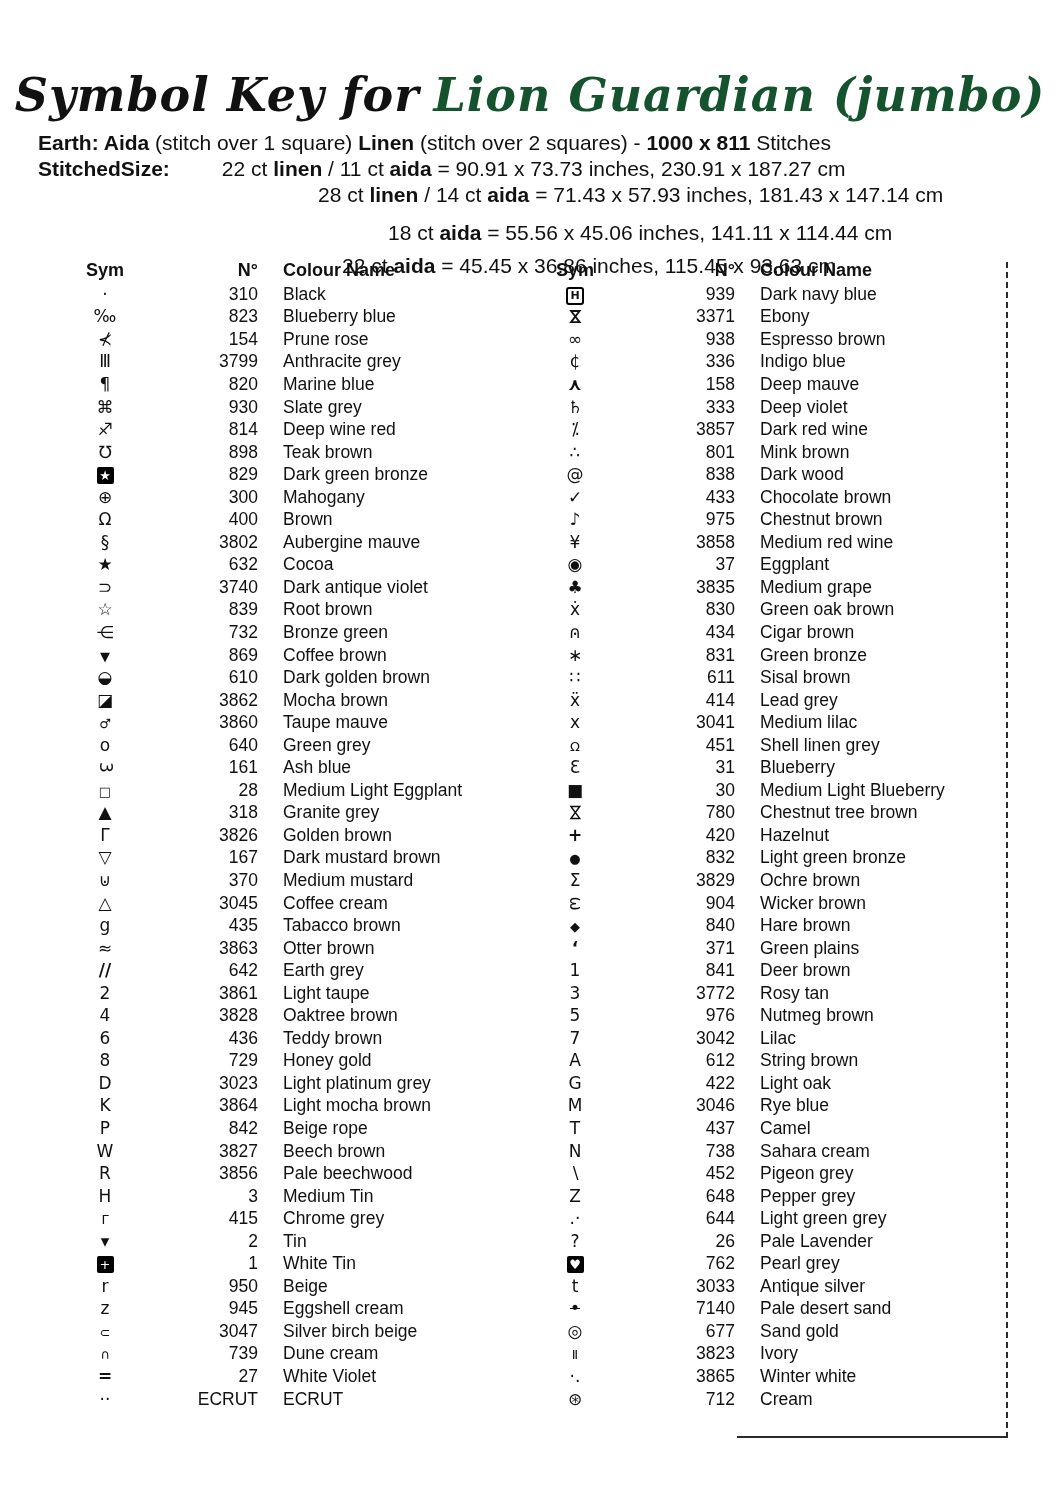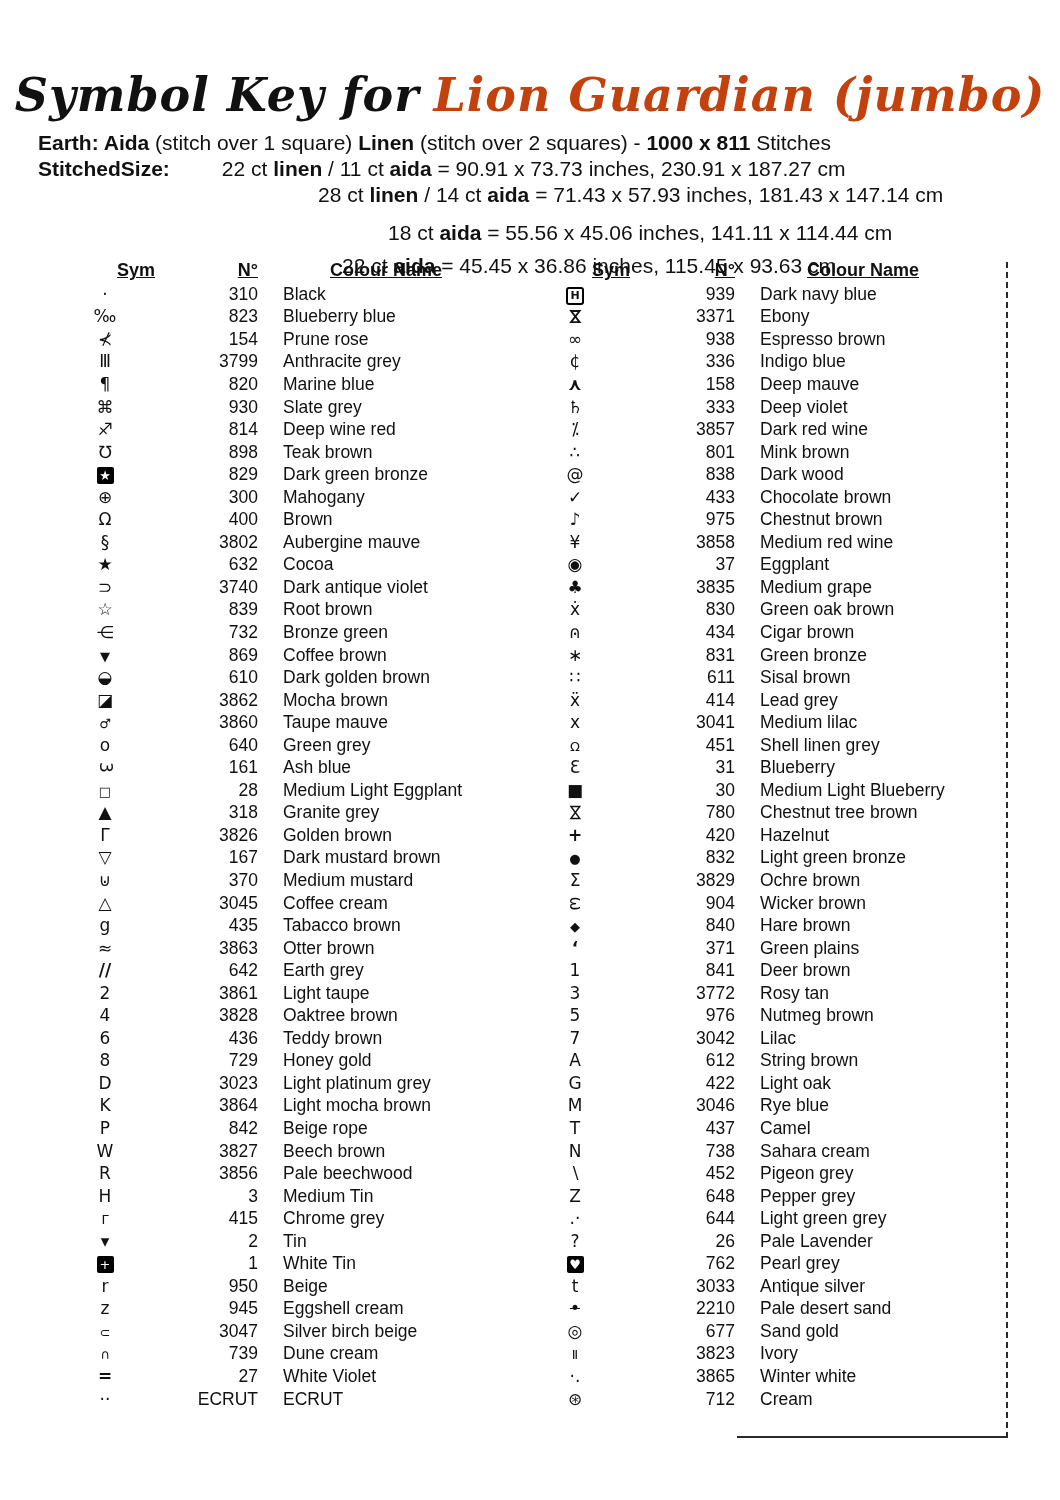--- a/index.html
+++ b/index.html
@@ -20,21 +20,21 @@
   .lineD{left:388px;top:220px;}
   .lineE{left:342px;top:234px;margin-top:19px;}
   
   .colgroup{position:absolute;top:258px;}
   .cg-left{left:70px;width:440px;}
   .cg-right{left:545px;width:455px;}
   .thead,.trow{display:grid;align-items:center;}
   .cg-left .thead,.cg-left .trow{grid-template-columns:70px 118px 1fr;}
   .cg-right .thead,.cg-right .trow{grid-template-columns:60px 130px 1fr;}
   .thead{height:25px;font-weight:bold;font-size:18px;}
-  .thead .h{text-decoration:underline;margin-left:47px;}
+  .thead .h{}
   .trow{height:22.55px;font-size:17.5px;}
   .csym{text-align:center;}
   .cnum{text-align:right;}
   .cname{text-align:left;padding-left:25px;}
   .symglyph{display:inline-block;font-family:"DejaVu Sans",sans-serif;font-size:17px;line-height:1;}
   .symglyph.sm{font-size:13px;}
   .symglyph.bold{font-weight:bold;}
   .symglyph.box{background:#000;color:#fff;width:17px;height:17px;line-height:17px;
                 font-size:13px;text-align:center;border-radius:2px;}
   .symglyph.frame{border:2px solid #000;width:14px;height:14px;line-height:14px;
@@ -47,21 +47,21 @@
   .vrule{position:absolute;left:1006px;top:262px;height:1176px;width:0;
          border-left:2px dashed #2a2a2a;}
   .hrule{position:absolute;left:737px;top:1436px;width:271px;height:2px;background:#2a2a2a;}
 </style>
 </head>
 <body>
 
 <div class="page">
 
   <div class="title">
-    <span>Symbol Key for</span><span class="accent" style="color: #c2410c;">Lion Guardian (jumbo)</span>
+    <span>Symbol Key for</span><span class="accent" style="color: #14532d;">Lion Guardian (jumbo)</span>
   </div>
 
   <div class="info">
     <div class="iline lineA"><span style="font-weight: bold;">Earth:</span><span style="font-weight: bold;">  Aida  </span><span>(stitch over 1 square)   </span><span style="font-weight: bold;">Linen  </span><span>(stitch over 2 squares) -  </span><span style="font-weight: bold;">1000 x 811</span><span> Stitches</span></div>
     <div class="iline lineB">
       <b>StitchedSize:</b><span class="seg-content"><span>22 ct </span><span style="font-weight: bold;">linen</span><span> / 11 ct </span><span style="font-weight: bold;">aida</span><span> = 90.91 x 73.73 inches, 230.91 x 187.27 cm</span></span>
     </div>
     <div class="iline lineC"><span>28 ct </span><span style="font-weight: bold;">linen</span><span> / 14 ct </span><span style="font-weight: bold;">aida</span><span> = 71.43 x 57.93 inches, 181.43 x 147.14 cm</span></div>
     <div class="iline lineD"><span>18 ct </span><span style="font-weight: bold;">aida</span><span>  = 55.56 x 45.06 inches, 141.11 x 114.44 cm</span></div>
     <div class="iline lineE"><span>22 ct </span><span style="font-weight: bold;">aida</span><span> = 45.45 x 36.86 inches, 115.45 x 93.63 cm</span></div>
@@ -648,21 +648,21 @@
   </div>
 
   <div class="trow">
     <span class="csym"><span class="symglyph">t</span></span>
     <span class="cnum">3033</span>
     <span class="cname">Antique silver</span>
   </div>
 
   <div class="trow">
     <span class="csym"><span class="symglyph strike">•</span></span>
-    <span class="cnum">2210</span>
+    <span class="cnum">7140</span>
     <span class="cname">Pale desert sand</span>
   </div>
 
   <div class="trow">
     <span class="csym"><span class="symglyph">◎</span></span>
     <span class="cnum">677</span>
     <span class="cname">Sand gold</span>
   </div>
 
   <div class="trow">

